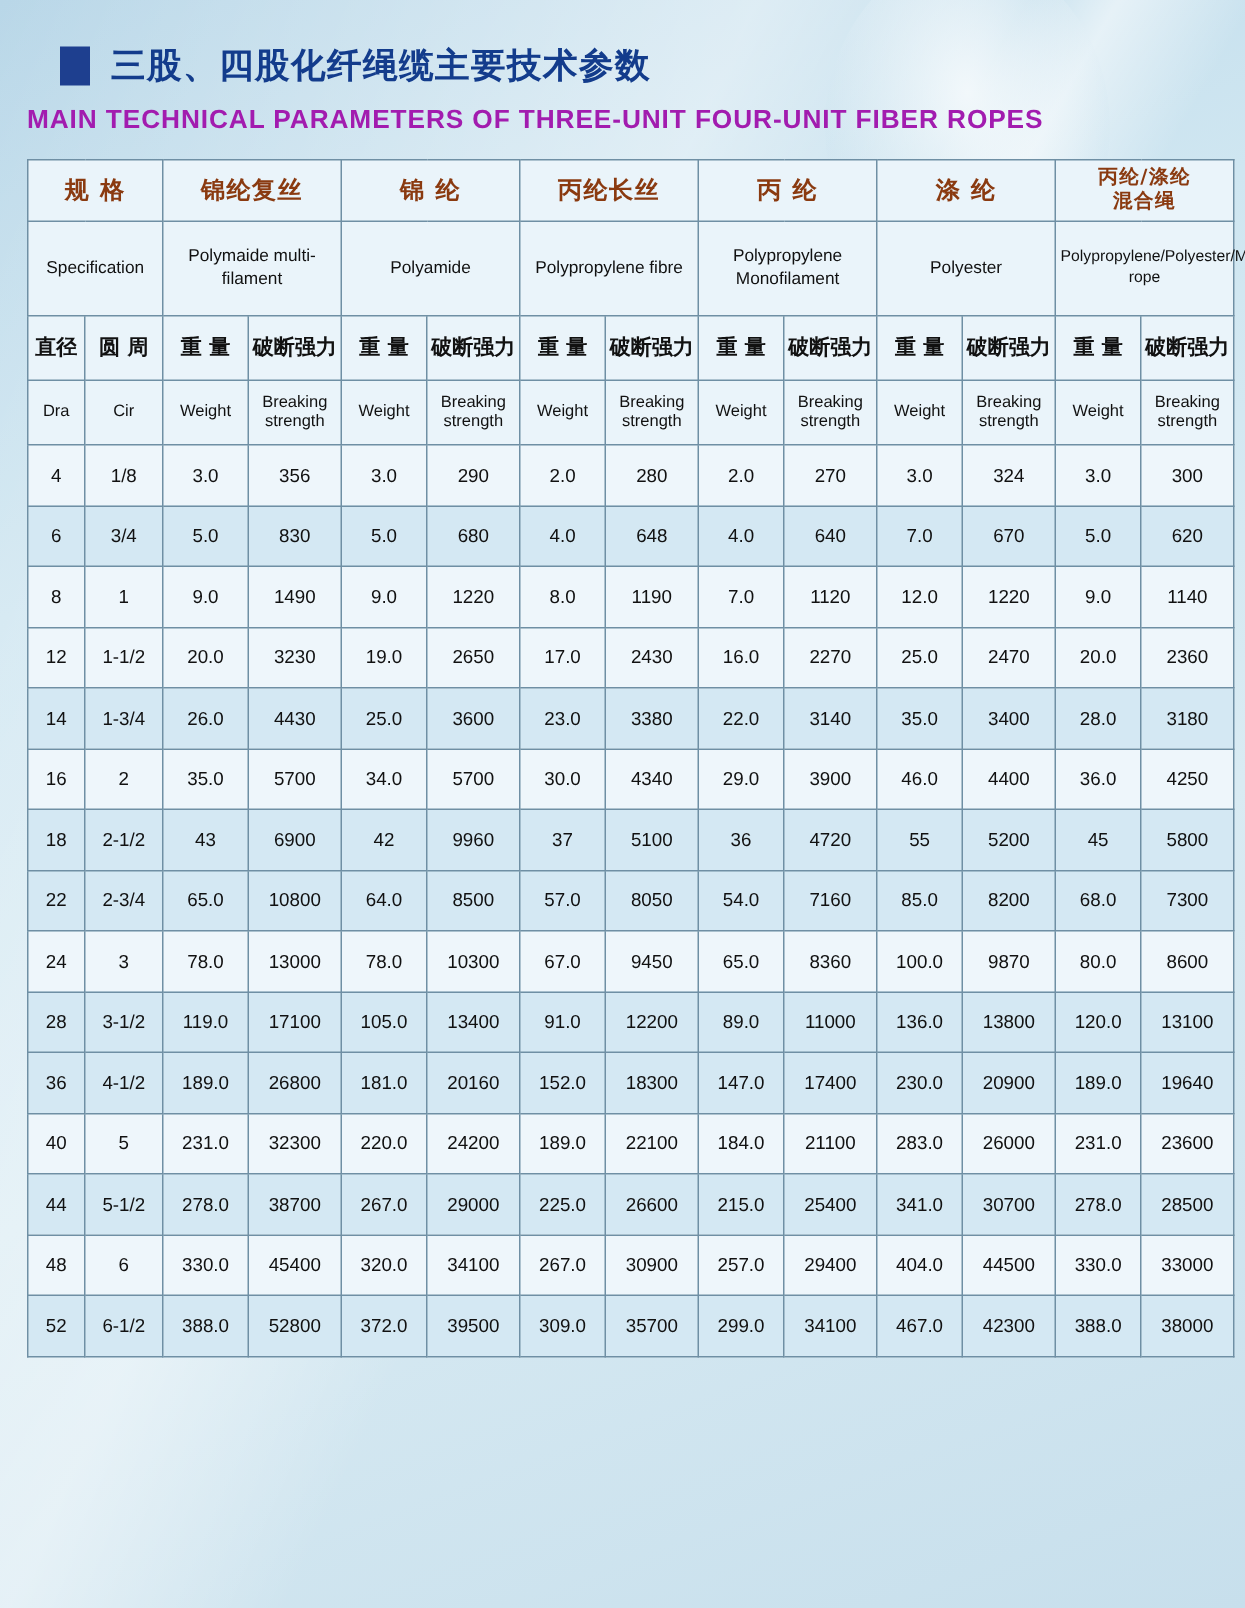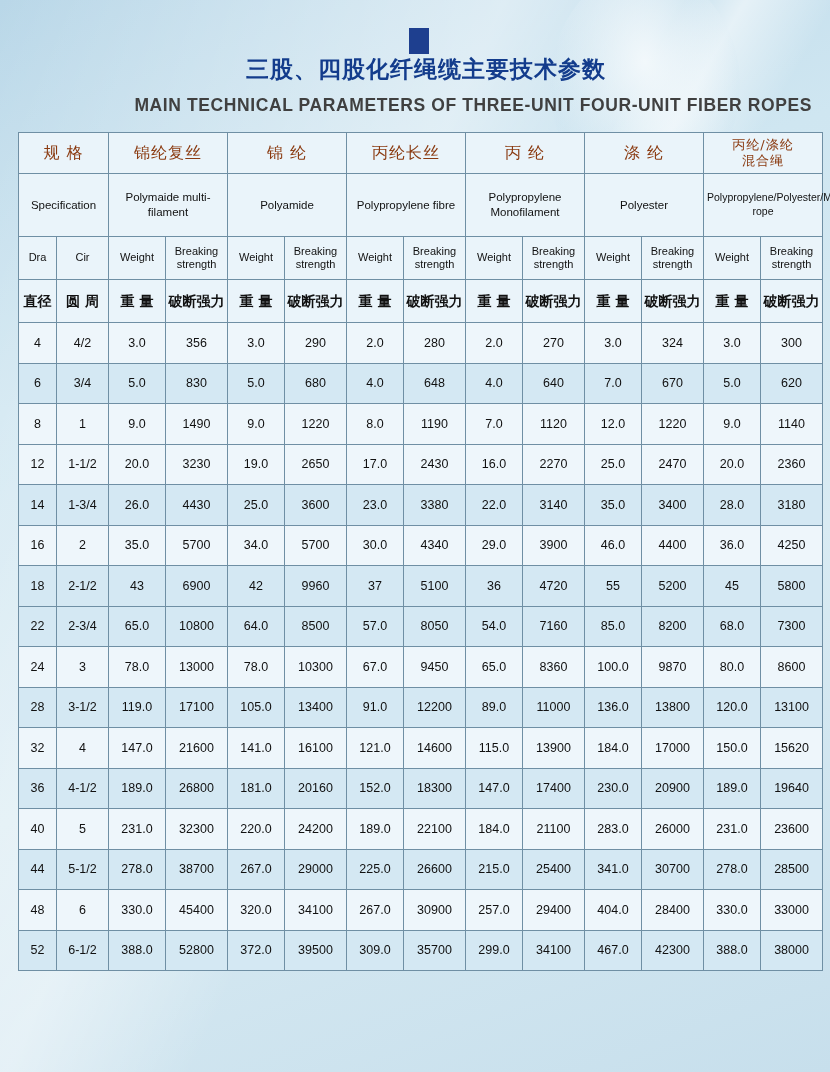--- a/index.html
+++ b/index.html
@@ -27,32 +27,31 @@
     background:radial-gradient(ellipse at 50% 40%, rgba(255,255,255,0.75), rgba(200,225,238,0.1) 70%);
     border-radius:50%;
     z-index:0;
   }
   .wrap{position:relative;z-index:2;padding:0 18px;}
 
   
   .title-row{
     display:flex;align-items:center;
     margin:28px 0 0 22px;
-    flex-direction:column;
   }
   .title-bar{
     width:20px;height:26px;background:#1e3f8f;margin-right:14px;
   }
   .title-cn{
     font-family:"DejaVu Sans","Liberation Sans",sans-serif;
     font-size:23px;font-weight:bold;color:#133c8c;letter-spacing:1px;
   }
   .title-en{
-    text-align:right;
-    font-size:17.5px;font-weight:bold;color:#404040;
+    text-align:left;
+    font-size:17.5px;font-weight:bold;color:#a21caf;
     letter-spacing:0.6px;
     margin:10px 0 16px 0;
   }
 
   
   table{
     border-collapse:collapse;
     width:794px;
     margin:0 auto;
     background:#eaf4fa;
@@ -62,21 +61,21 @@
     border:1px solid #6f8fa4;
     text-align:center;
     vertical-align:middle;
     color:#111;
     font-size:11.5px;
     padding:1px 1px;
     line-height:1.15;
   }
   .hdr-cn{
     font-family:"DejaVu Sans","Liberation Sans",sans-serif;
-    font-size:16px;font-weight:normal;color:#8a3a10;
+    font-size:16px;font-weight:bold;color:#8a3a10;
     height:38px;letter-spacing:1px;
   }
   .hdr-cn.small{font-size:13px;line-height:1.25;}
   .hdr-en{
     font-size:11.5px;color:#111;height:58px;padding:2px 3px;line-height:1.3;
   }
   .hdr-en.tiny{font-size:10.5px;}
   .sub-cn{
     font-family:"DejaVu Sans","Liberation Sans",sans-serif;
     font-size:14px;font-weight:bold;color:#111;height:40px;line-height:1.2;
@@ -146,57 +145,57 @@
         <td class="hdr-en" colspan="2">Specification</td>
         <td class="hdr-en" colspan="2">Polymaide multi-filament</td>
         <td class="hdr-en" colspan="2">Polyamide</td>
         <td class="hdr-en" colspan="2">Polypropylene fibre</td>
         <td class="hdr-en" colspan="2">Polypropylene Monofilament</td>
         <td class="hdr-en" colspan="2">Polyester</td>
         <td class="hdr-en tiny" colspan="2">Polypropylene/Polyester/Mixed rope</td>
       </tr>
 
       <tr>
+        <td class="sub-cn">直径</td>
+        <td class="sub-cn">圆 周</td>
+        <td class="sub-cn">重 量</td>
+        <td class="sub-cn">破断强力</td>
+        <td class="sub-cn">重 量</td>
+        <td class="sub-cn">破断强力</td>
+        <td class="sub-cn">重 量</td>
+        <td class="sub-cn">破断强力</td>
+        <td class="sub-cn">重 量</td>
+        <td class="sub-cn">破断强力</td>
+        <td class="sub-cn">重 量</td>
+        <td class="sub-cn">破断强力</td>
+        <td class="sub-cn">重 量</td>
+        <td class="sub-cn">破断强力</td>
+      </tr>
+
+      <tr>
         <td class="sub-en">Dra</td>
         <td class="sub-en">Cir</td>
         <td class="sub-en">Weight</td>
         <td class="sub-en">Breaking strength</td>
         <td class="sub-en">Weight</td>
         <td class="sub-en">Breaking strength</td>
         <td class="sub-en">Weight</td>
         <td class="sub-en">Breaking strength</td>
         <td class="sub-en">Weight</td>
         <td class="sub-en">Breaking strength</td>
         <td class="sub-en">Weight</td>
         <td class="sub-en">Breaking strength</td>
         <td class="sub-en">Weight</td>
         <td class="sub-en">Breaking strength</td>
       </tr>
 
-      <tr>
-        <td class="sub-cn">直径</td>
-        <td class="sub-cn">圆 周</td>
-        <td class="sub-cn">重 量</td>
-        <td class="sub-cn">破断强力</td>
-        <td class="sub-cn">重 量</td>
-        <td class="sub-cn">破断强力</td>
-        <td class="sub-cn">重 量</td>
-        <td class="sub-cn">破断强力</td>
-        <td class="sub-cn">重 量</td>
-        <td class="sub-cn">破断强力</td>
-        <td class="sub-cn">重 量</td>
-        <td class="sub-cn">破断强力</td>
-        <td class="sub-cn">重 量</td>
-        <td class="sub-cn">破断强力</td>
-      </tr>
-
 
     <tr class="norm">
           <td class="data">4</td>
-          <td class="data">4/2</td>
+          <td class="data">1/8</td>
           <td class="data">3.0</td>
           <td class="data">356</td>
           <td class="data">3.0</td>
           <td class="data">290</td>
           <td class="data">2.0</td>
           <td class="data">280</td>
           <td class="data">2.0</td>
           <td class="data">270</td>
           <td class="data">3.0</td>
           <td class="data">324</td>
@@ -340,36 +339,20 @@
           <td class="data">13400</td>
           <td class="data">91.0</td>
           <td class="data">12200</td>
           <td class="data">89.0</td>
           <td class="data">11000</td>
           <td class="data">136.0</td>
           <td class="data">13800</td>
           <td class="data">120.0</td>
           <td class="data">13100</td>
         </tr>
-        <tr class="norm">
-          <td class="data">32</td>
-          <td class="data">4</td>
-          <td class="data">147.0</td>
-          <td class="data">21600</td>
-          <td class="data">141.0</td>
-          <td class="data">16100</td>
-          <td class="data">121.0</td>
-          <td class="data">14600</td>
-          <td class="data">115.0</td>
-          <td class="data">13900</td>
-          <td class="data">184.0</td>
-          <td class="data">17000</td>
-          <td class="data">150.0</td>
-          <td class="data">15620</td>
-        </tr>
         <tr class="alt">
           <td class="data">36</td>
           <td class="data">4-1/2</td>
           <td class="data">189.0</td>
           <td class="data">26800</td>
           <td class="data">181.0</td>
           <td class="data">20160</td>
           <td class="data">152.0</td>
           <td class="data">18300</td>
           <td class="data">147.0</td>
@@ -416,21 +399,21 @@
           <td class="data">6</td>
           <td class="data">330.0</td>
           <td class="data">45400</td>
           <td class="data">320.0</td>
           <td class="data">34100</td>
           <td class="data">267.0</td>
           <td class="data">30900</td>
           <td class="data">257.0</td>
           <td class="data">29400</td>
           <td class="data">404.0</td>
-          <td class="data">28400</td>
+          <td class="data">44500</td>
           <td class="data">330.0</td>
           <td class="data">33000</td>
         </tr>
         <tr class="alt">
           <td class="data">52</td>
           <td class="data">6-1/2</td>
           <td class="data">388.0</td>
           <td class="data">52800</td>
           <td class="data">372.0</td>
           <td class="data">39500</td>

